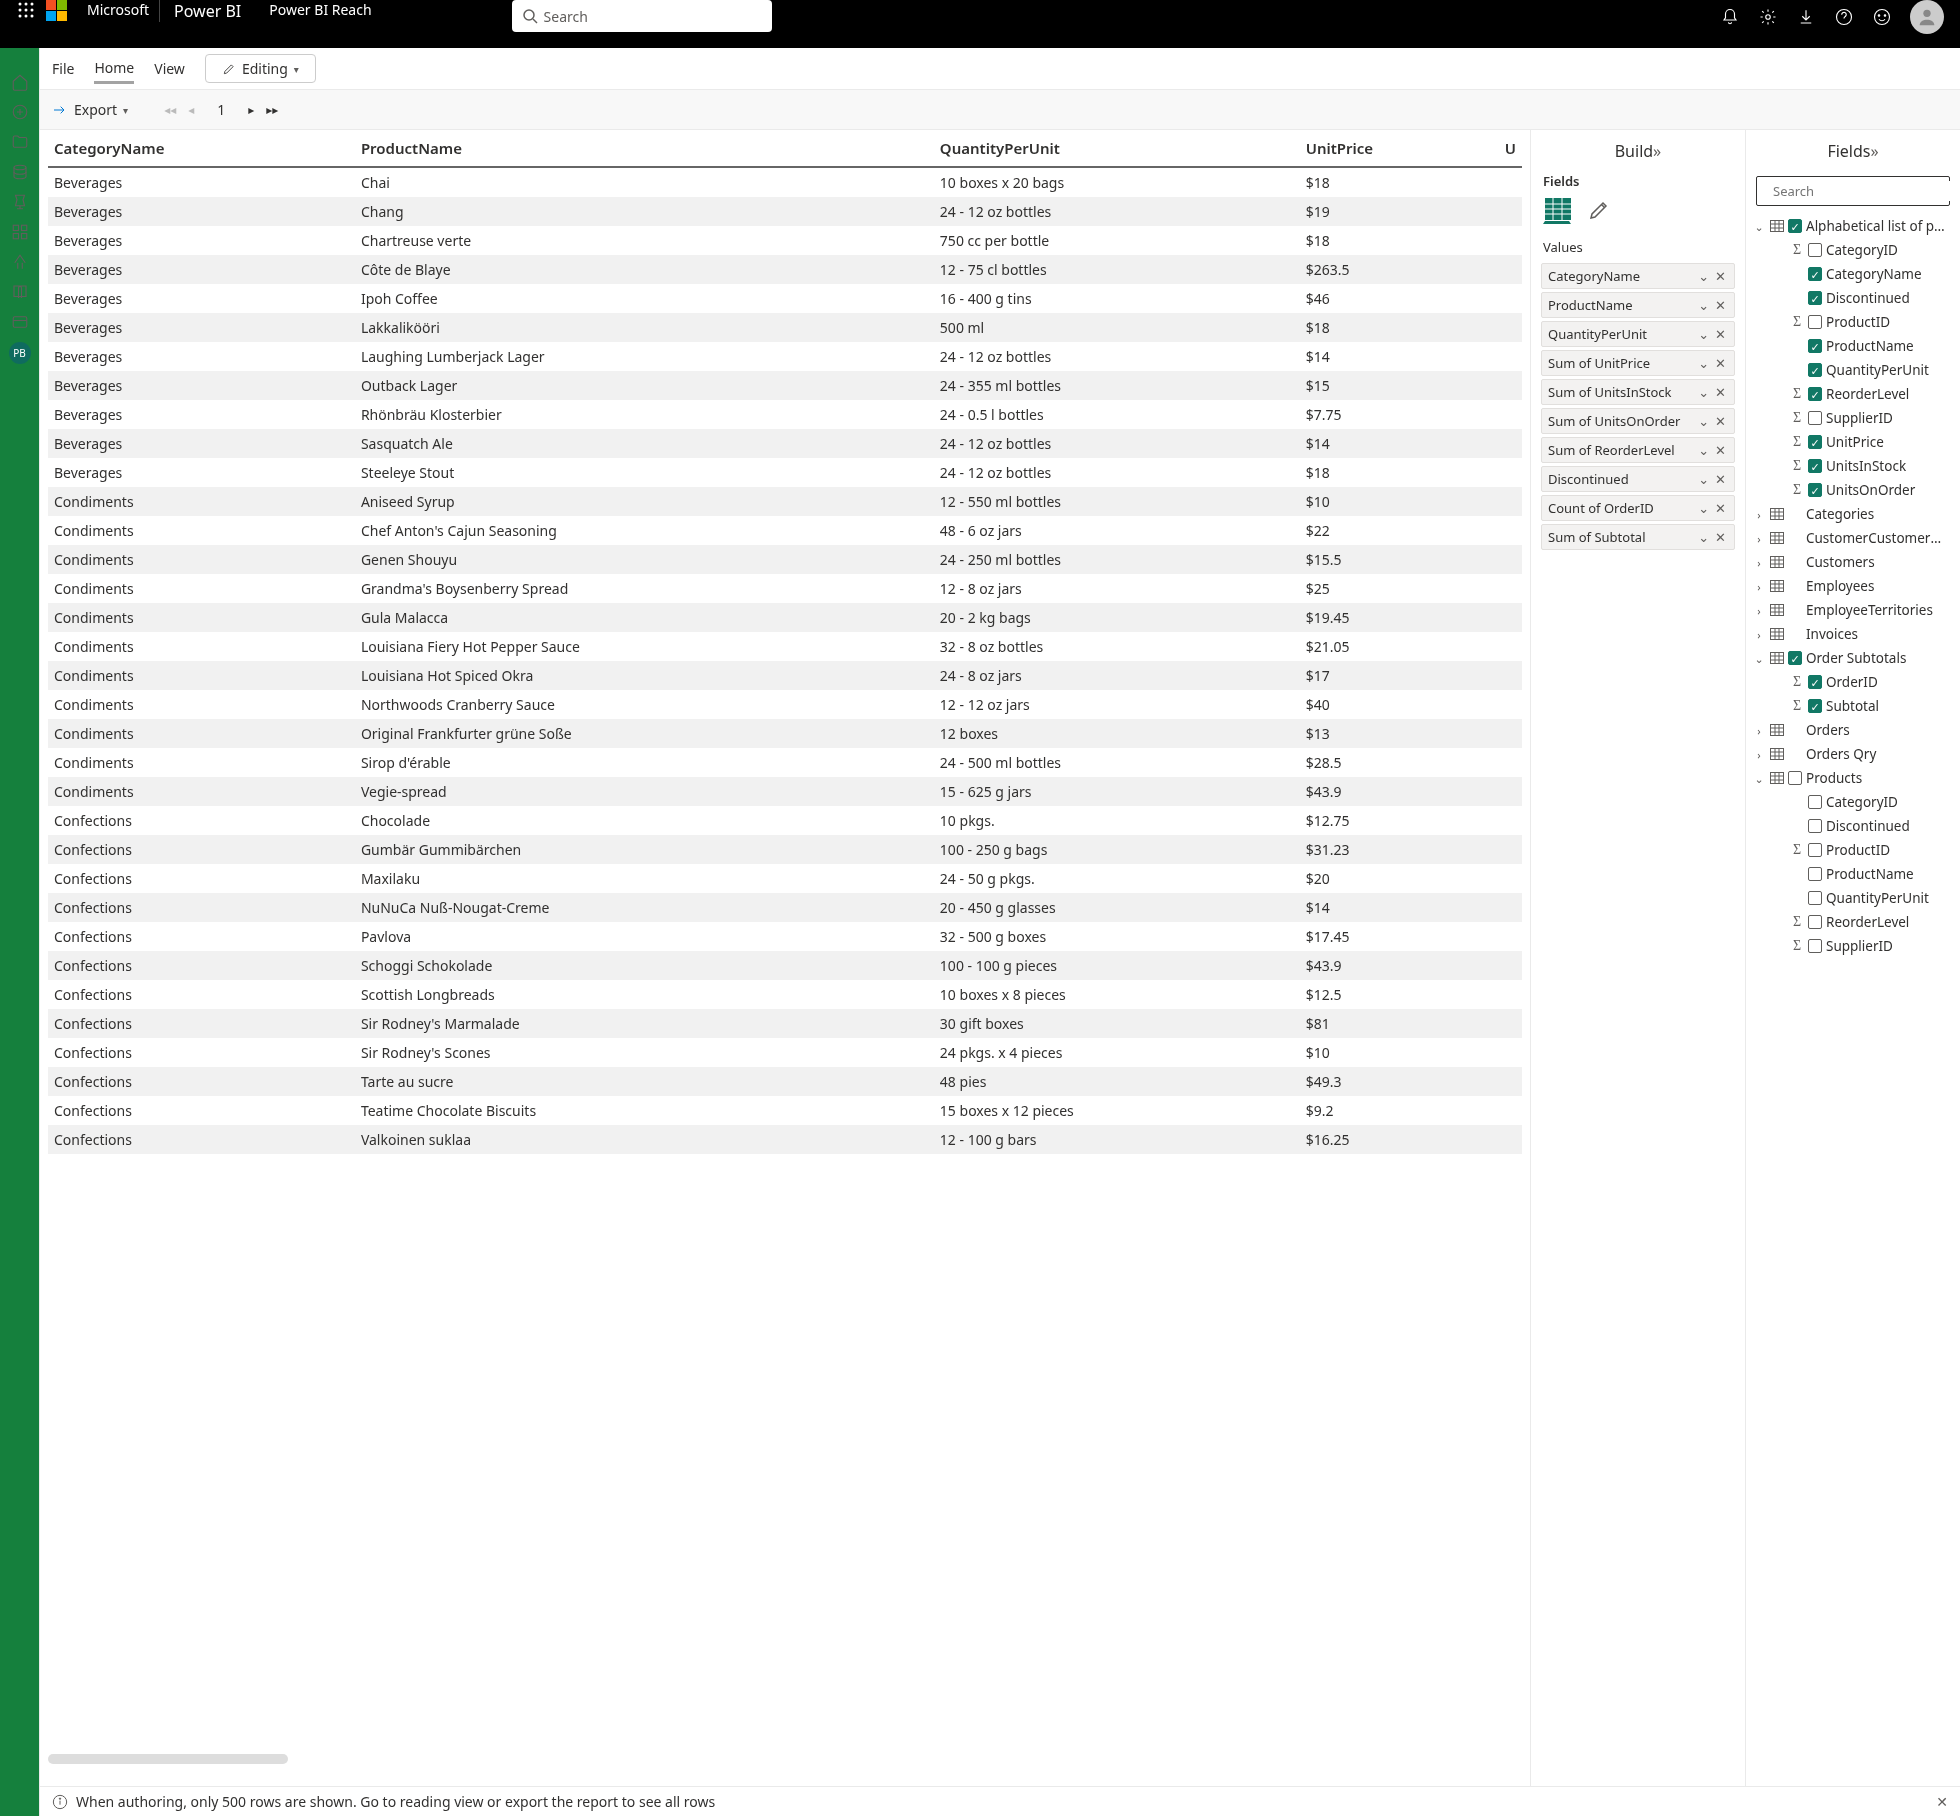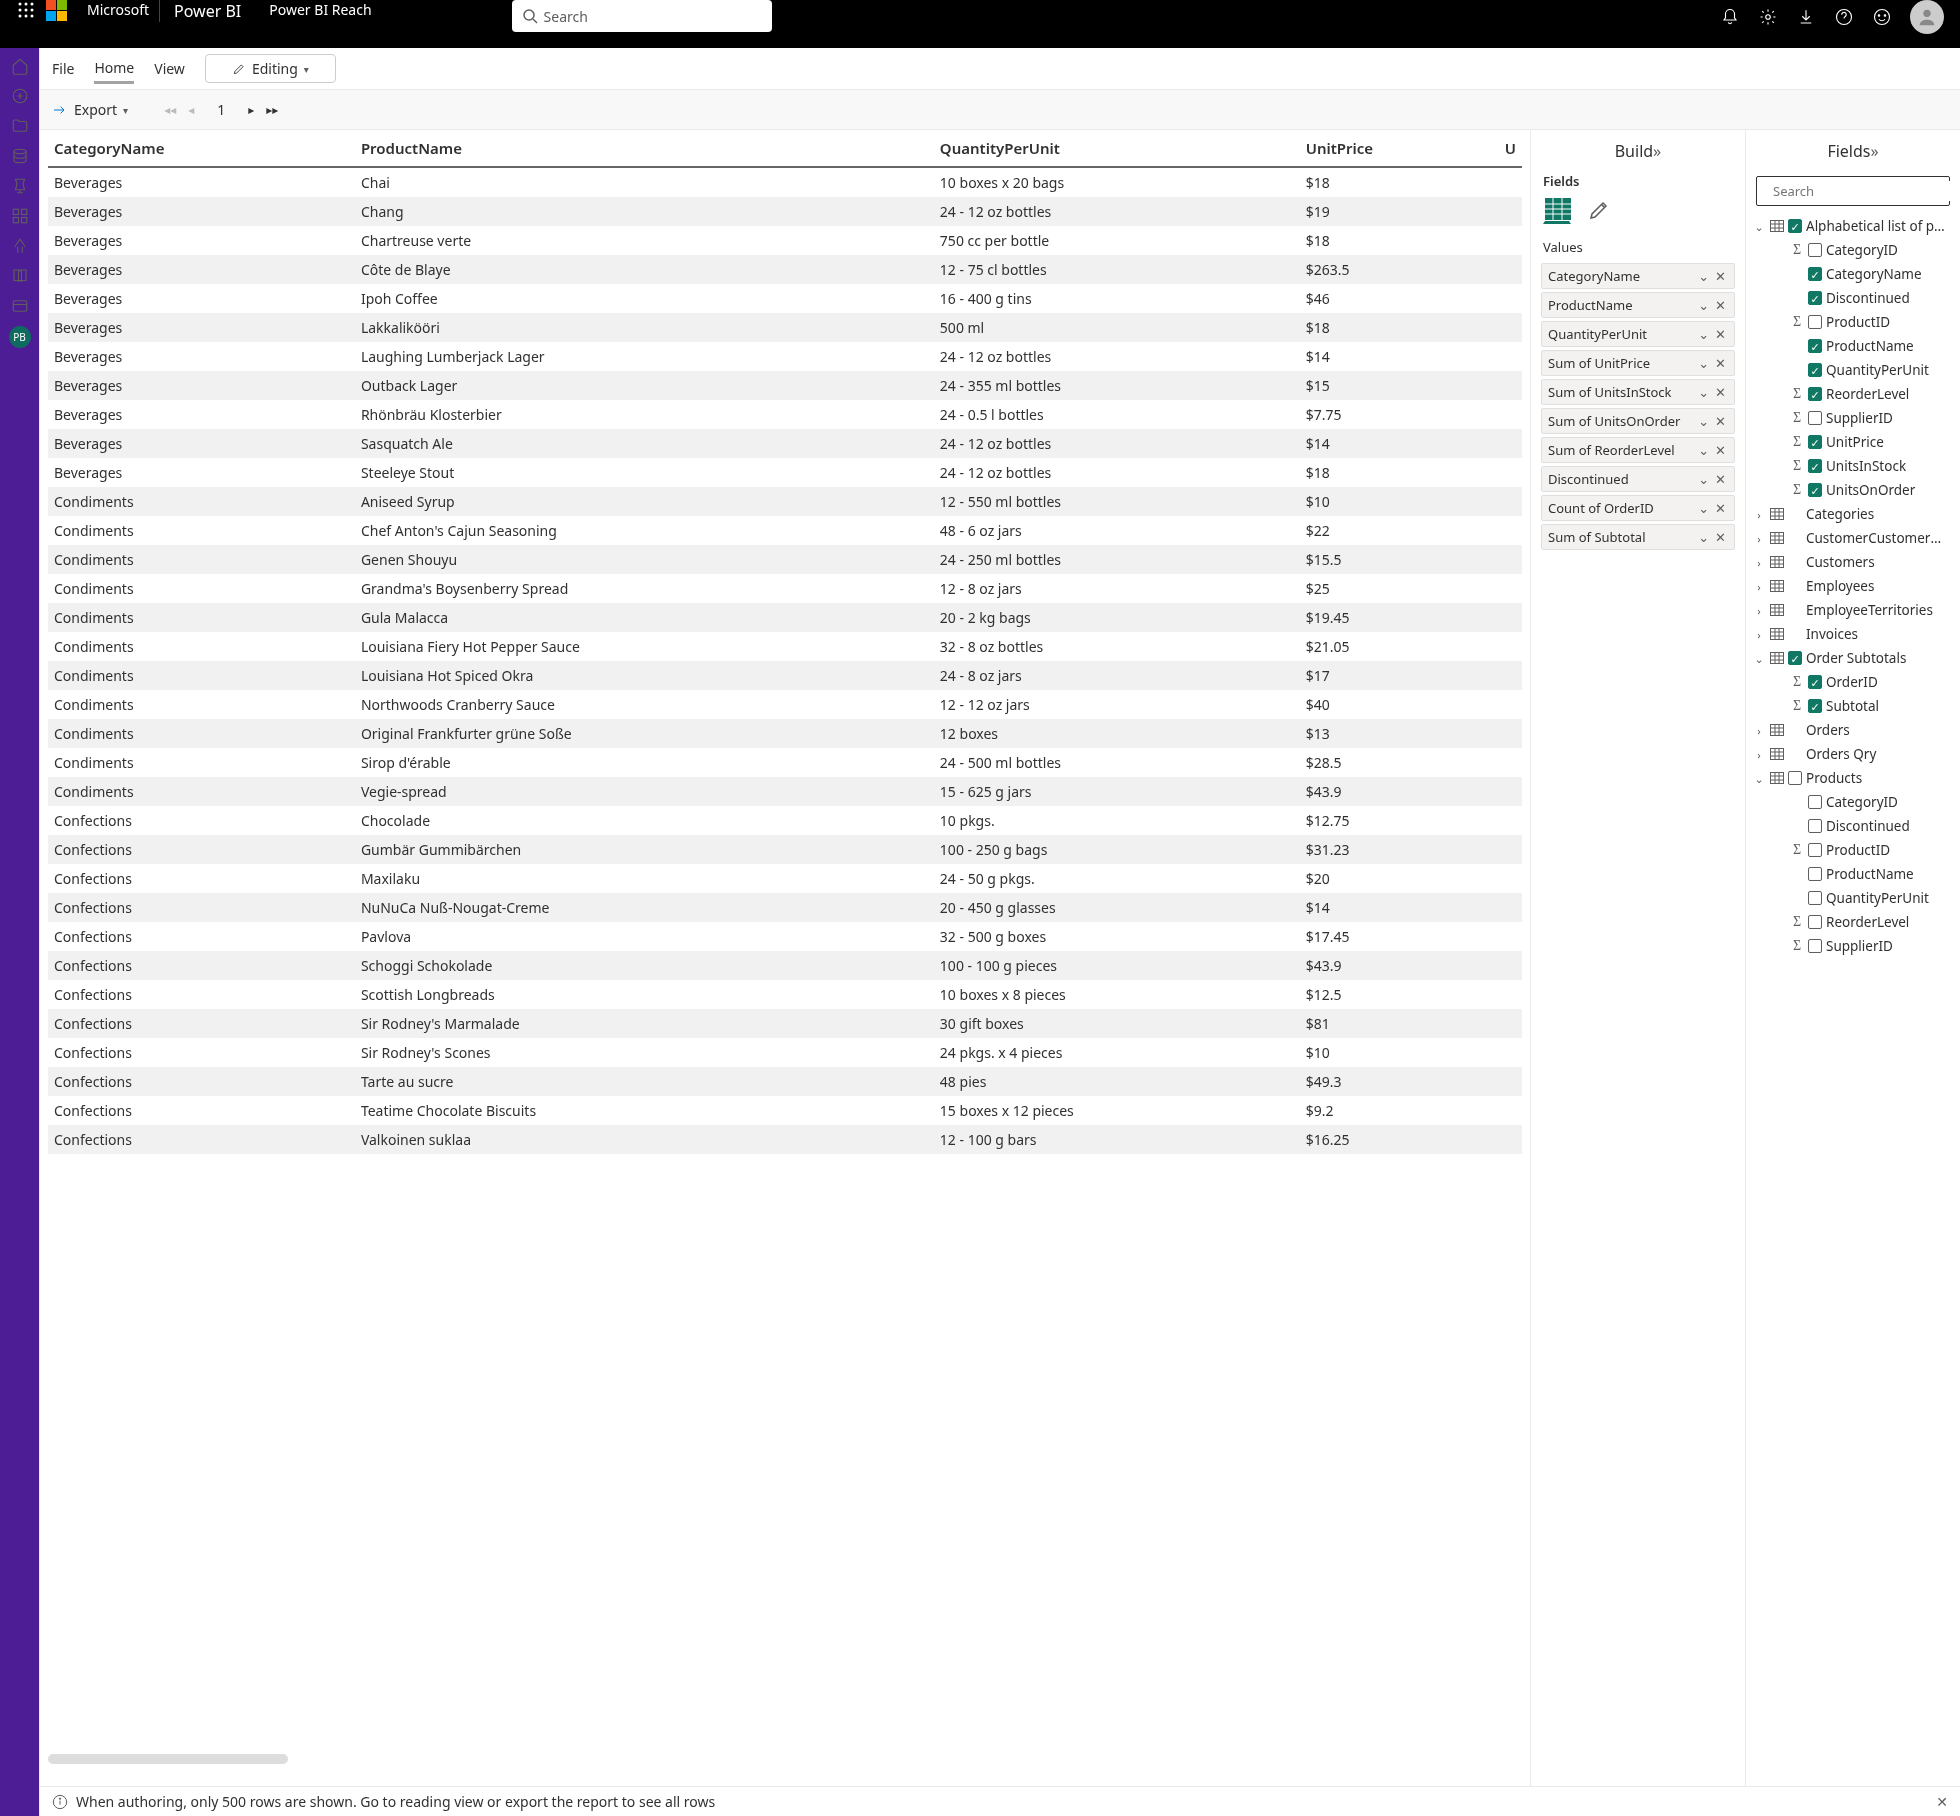--- a/index.html
+++ b/index.html
@@ -7,27 +7,27 @@
 .topbar{background:#000;height:59px;display:flex;align-items:flex-start;color:#fff;padding:0 16px}
 .ms-logo{display:flex;gap:1px;margin-right:12px}
 .ms-sq{width:10px;height:10px}
 .brand{font-weight:400;font-size:16px;padding-right:14px;border-right:1px solid #444}
 .workspace{padding-left:14px;font-size:14px}
 .search-wrap{margin-left:140px;flex:0 0 auto}
 .search-box{width:260px;height:32px;background:#fff;border-radius:4px;display:flex;align-items:center;padding:0 10px;color:#605e5c}
 .top-icons{margin-left:auto;display:flex;gap:18px;align-items:center}
 .top-icon{width:20px;height:20px;display:flex;align-items:center;justify-content:center;cursor:pointer;color:#fff}
 .avatar-circle{width:34px;height:34px;border-radius:50%;background:#ccc;display:flex;align-items:center;justify-content:center}
-.leftrail{position:fixed;left:0;top:48px;bottom:0;width:40px;background:#4c1d95;border-right:1px solid #eaeaea;display:flex;flex-direction:column;align-items:center;padding-top:8px;gap:10px}
+.leftrail{position:fixed;left:0;top:48px;bottom:0;width:40px;background:#15803d;border-right:1px solid #eaeaea;display:flex;flex-direction:column;align-items:center;padding-top:24px;gap:10px}
 .rail-icon{width:20px;height:20px;color:#605e5c;cursor:pointer;display:flex;justify-content:center;align-items:center}
 .rail-badge{width:22px;height:22px;border-radius:50%;background:#0f6b5f;color:#fff;font-size:10px;display:flex;align-items:center;justify-content:center}
 .menubar{position:fixed;left:40px;right:0;top:48px;height:42px;background:#fff;border-bottom:1px solid #eaeaea;display:flex;align-items:center;padding:0 12px;gap:20px;font-size:14px}
 .menu-item{cursor:pointer;padding:4px 0}
 .menu-item.active{border-bottom:3px solid #a3a3a3;font-weight:400}
-.edit-btn{border:1px solid #ccc;border-radius:4px;padding:4px 26px;display:flex;align-items:center;gap:6px;cursor:pointer}
+.edit-btn{border:1px solid #ccc;border-radius:4px;padding:4px 16px;display:flex;align-items:center;gap:6px;cursor:pointer}
 .toolbar{position:fixed;left:40px;right:0;top:90px;height:40px;background:#f8f8f8;border-bottom:1px solid #eaeaea;display:flex;align-items:center;padding:0 12px;gap:16px}
 .export-btn{display:flex;align-items:center;gap:6px;color:#323130;cursor:pointer}
 .pager{display:flex;align-items:center;gap:12px;margin-left:20px}
 .pager-btn{color:#bbb;cursor:pointer;font-size:12px}
 .pager-btn.active{color:#323130}
 .page-num{width:30px;text-align:center}
 .main{position:fixed;left:40px;top:130px;bottom:30px;right:0;display:flex}
 .report{flex:1;min-width:0;position:relative;overflow:hidden}
 .table-wrap{height:100%;overflow-y:auto;padding:0 8px 40px 8px}
 .data-table{width:100%;border-collapse:collapse}

